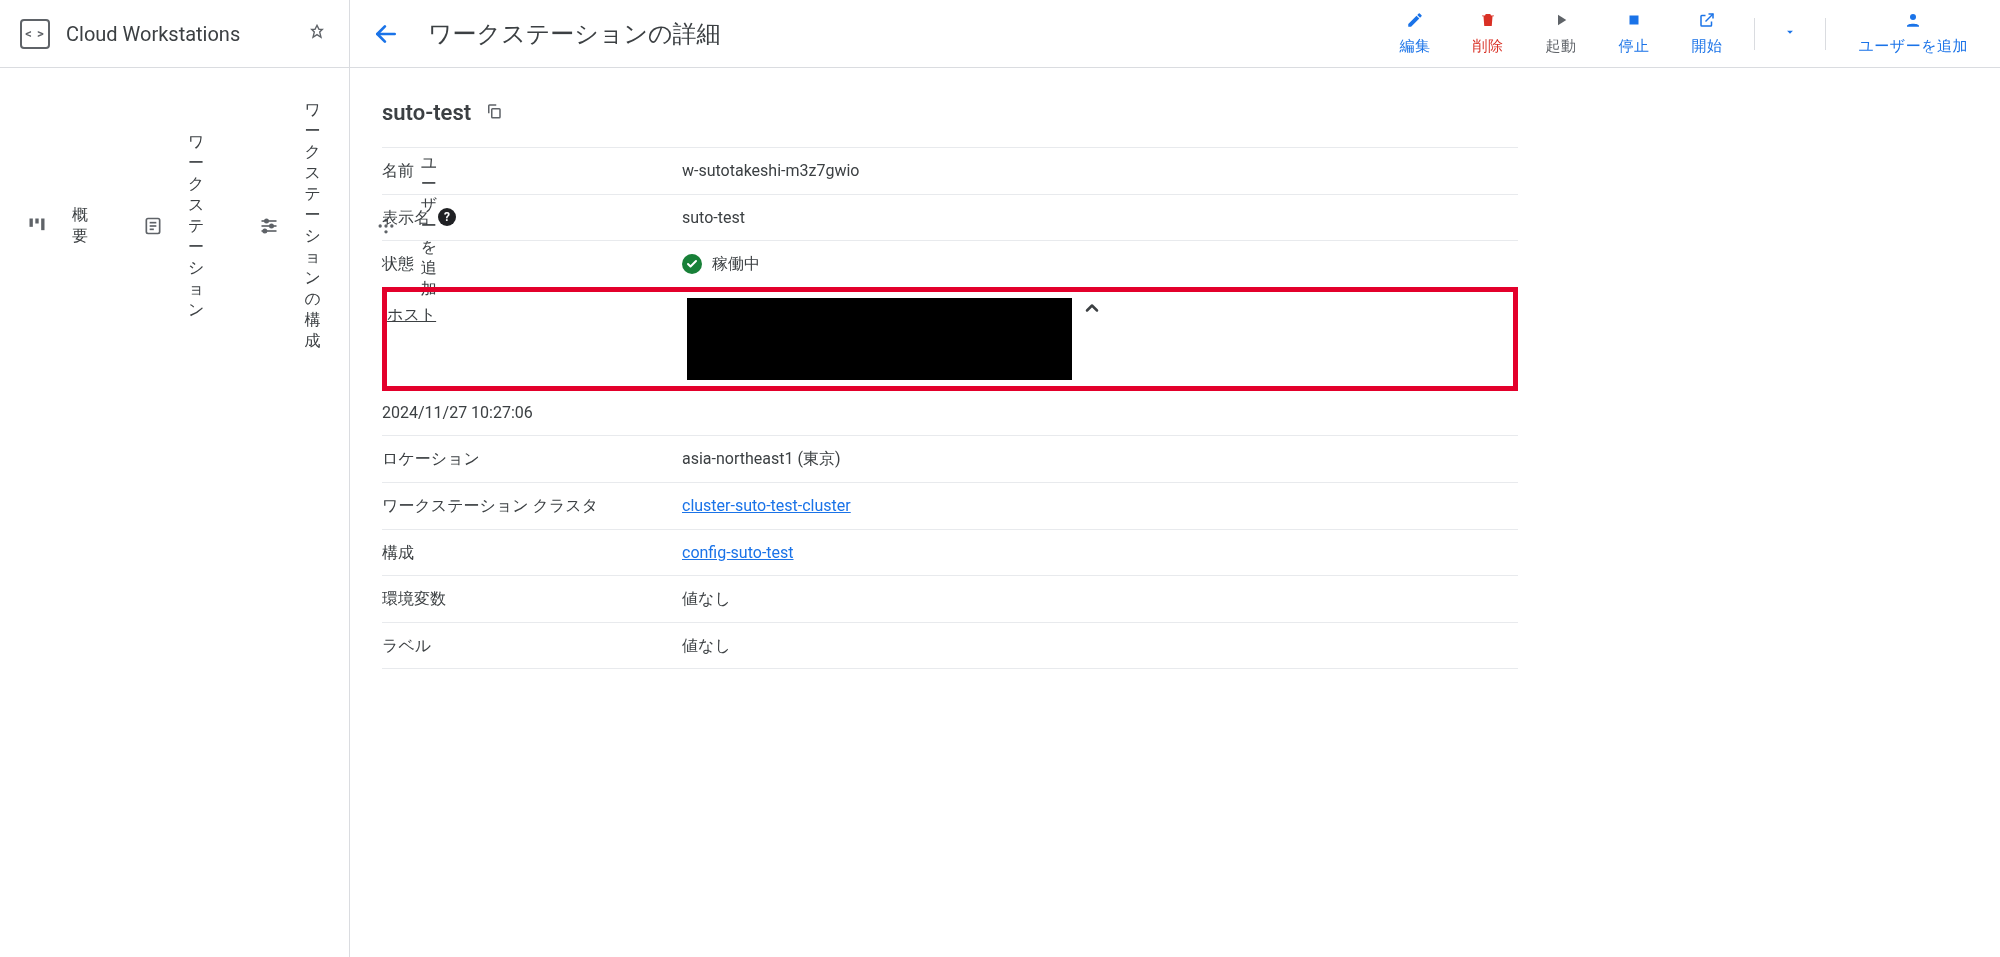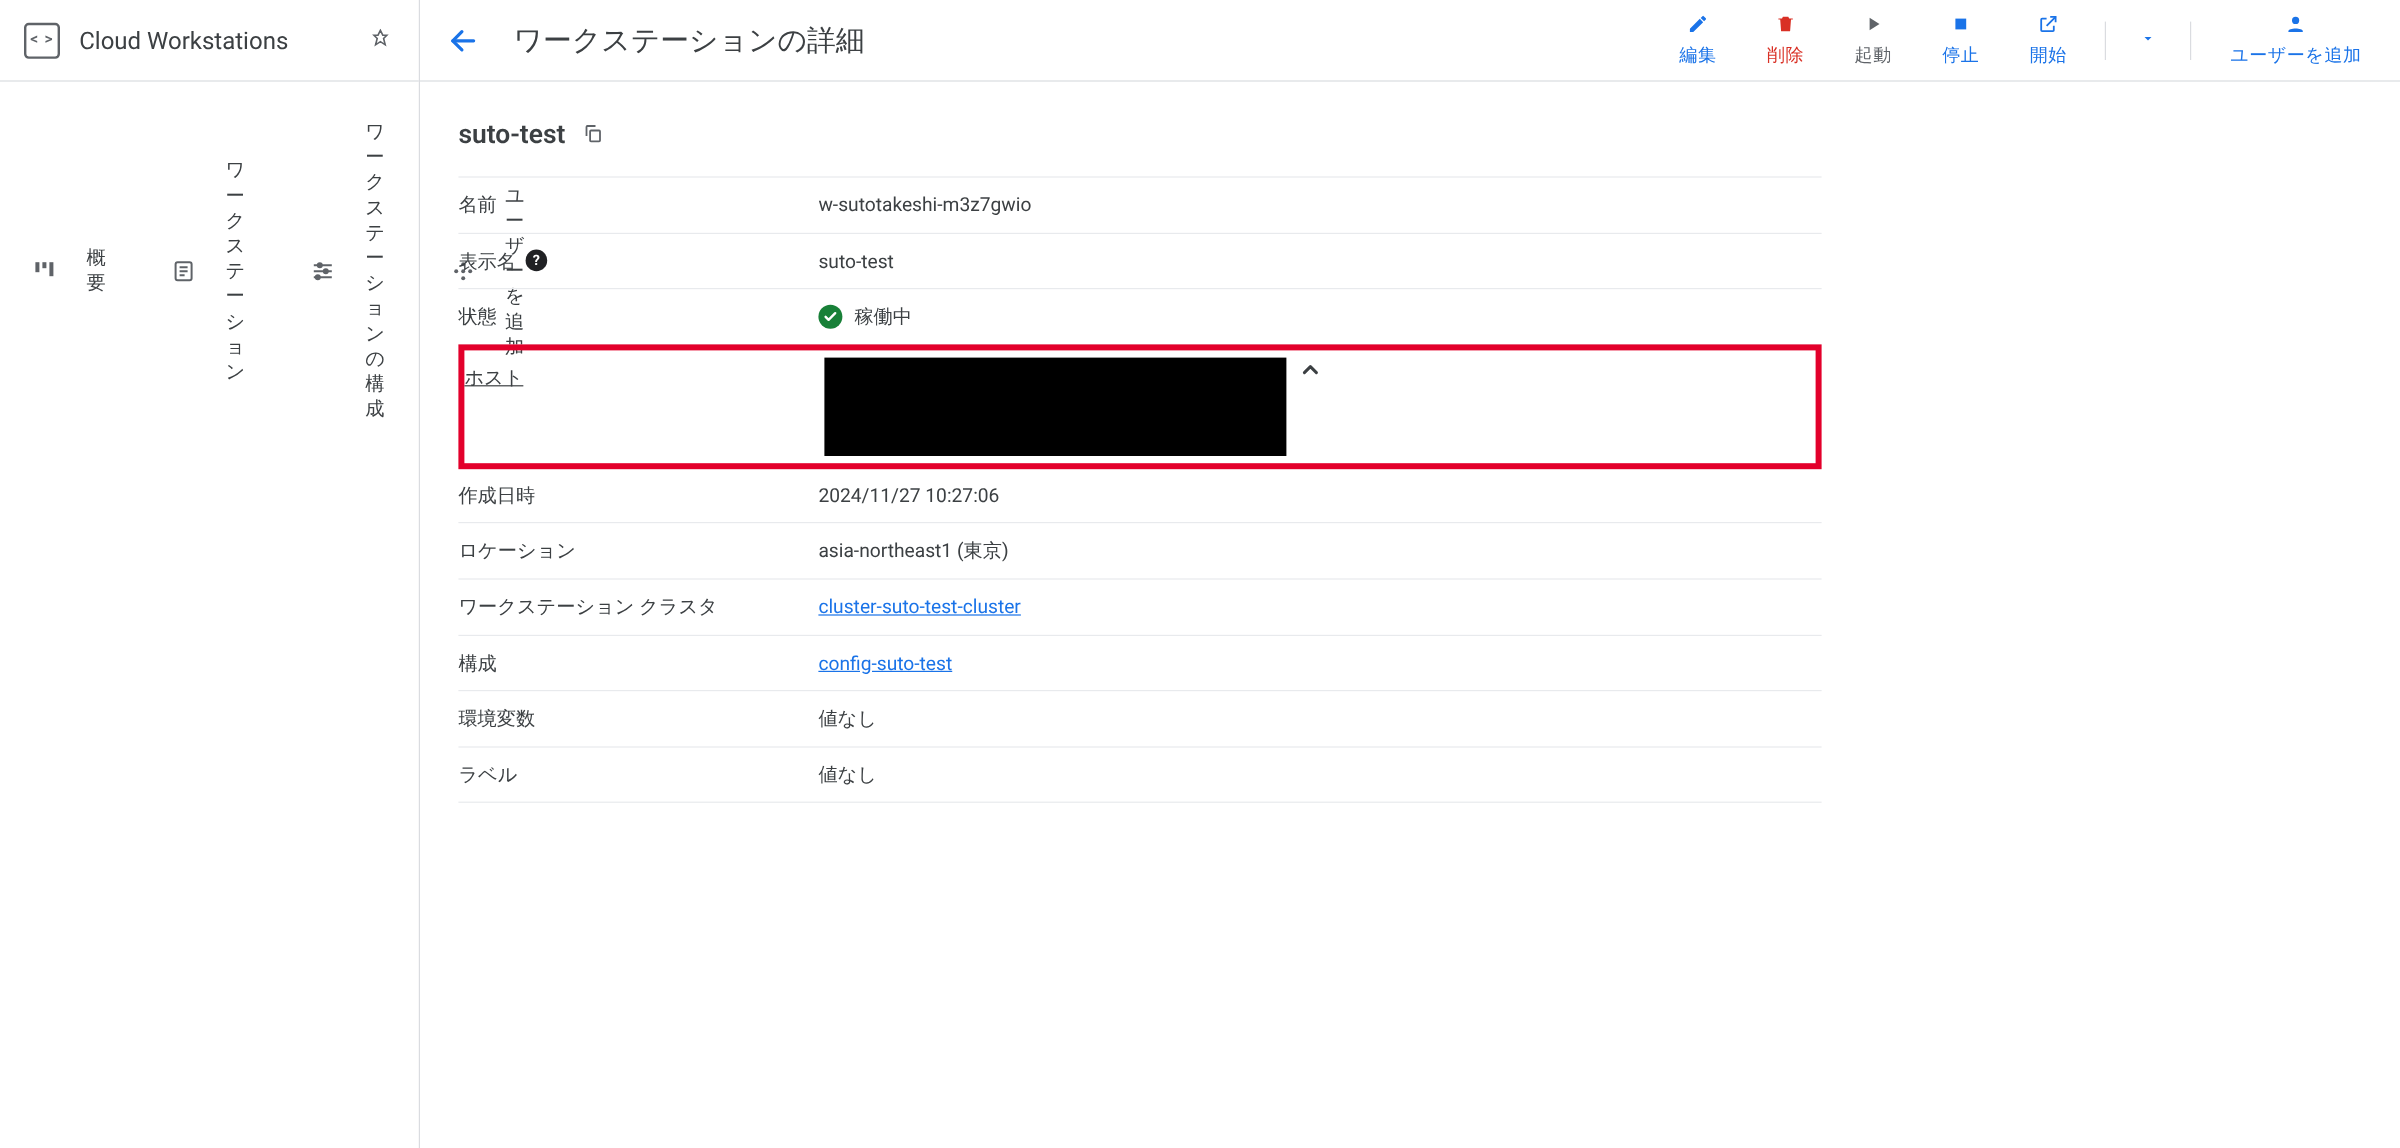--- a/index.html
+++ b/index.html
@@ -351,21 +351,20 @@
               <button style="background:none;border:none;cursor:pointer;" class="host-chevron">
                 <svg width="20" height="20" viewBox="0 0 24 24" fill="none" stroke="currentColor" stroke-width="3" stroke-linecap="round" stroke-linejoin="round">
                     <polyline points="6 15 12 9 18 15"></polyline>
                   </svg>
               </button>
             </div>
           </div>
         </div>
 
         <div class="row">
-          <div class="label-cell">作成日時</div>
           <div class="value-cell">2024/11/27 10:27:06</div>
         </div>
         <div class="row">
           <div class="label-cell">ロケーション</div>
           <div class="value-cell">asia-northeast1 (東京)</div>
         </div>
         <div class="row">
           <div class="label-cell">ワークステーション クラスタ</div>
           <div class="value-cell">
             <a class="link">cluster-suto-test-cluster</a>

